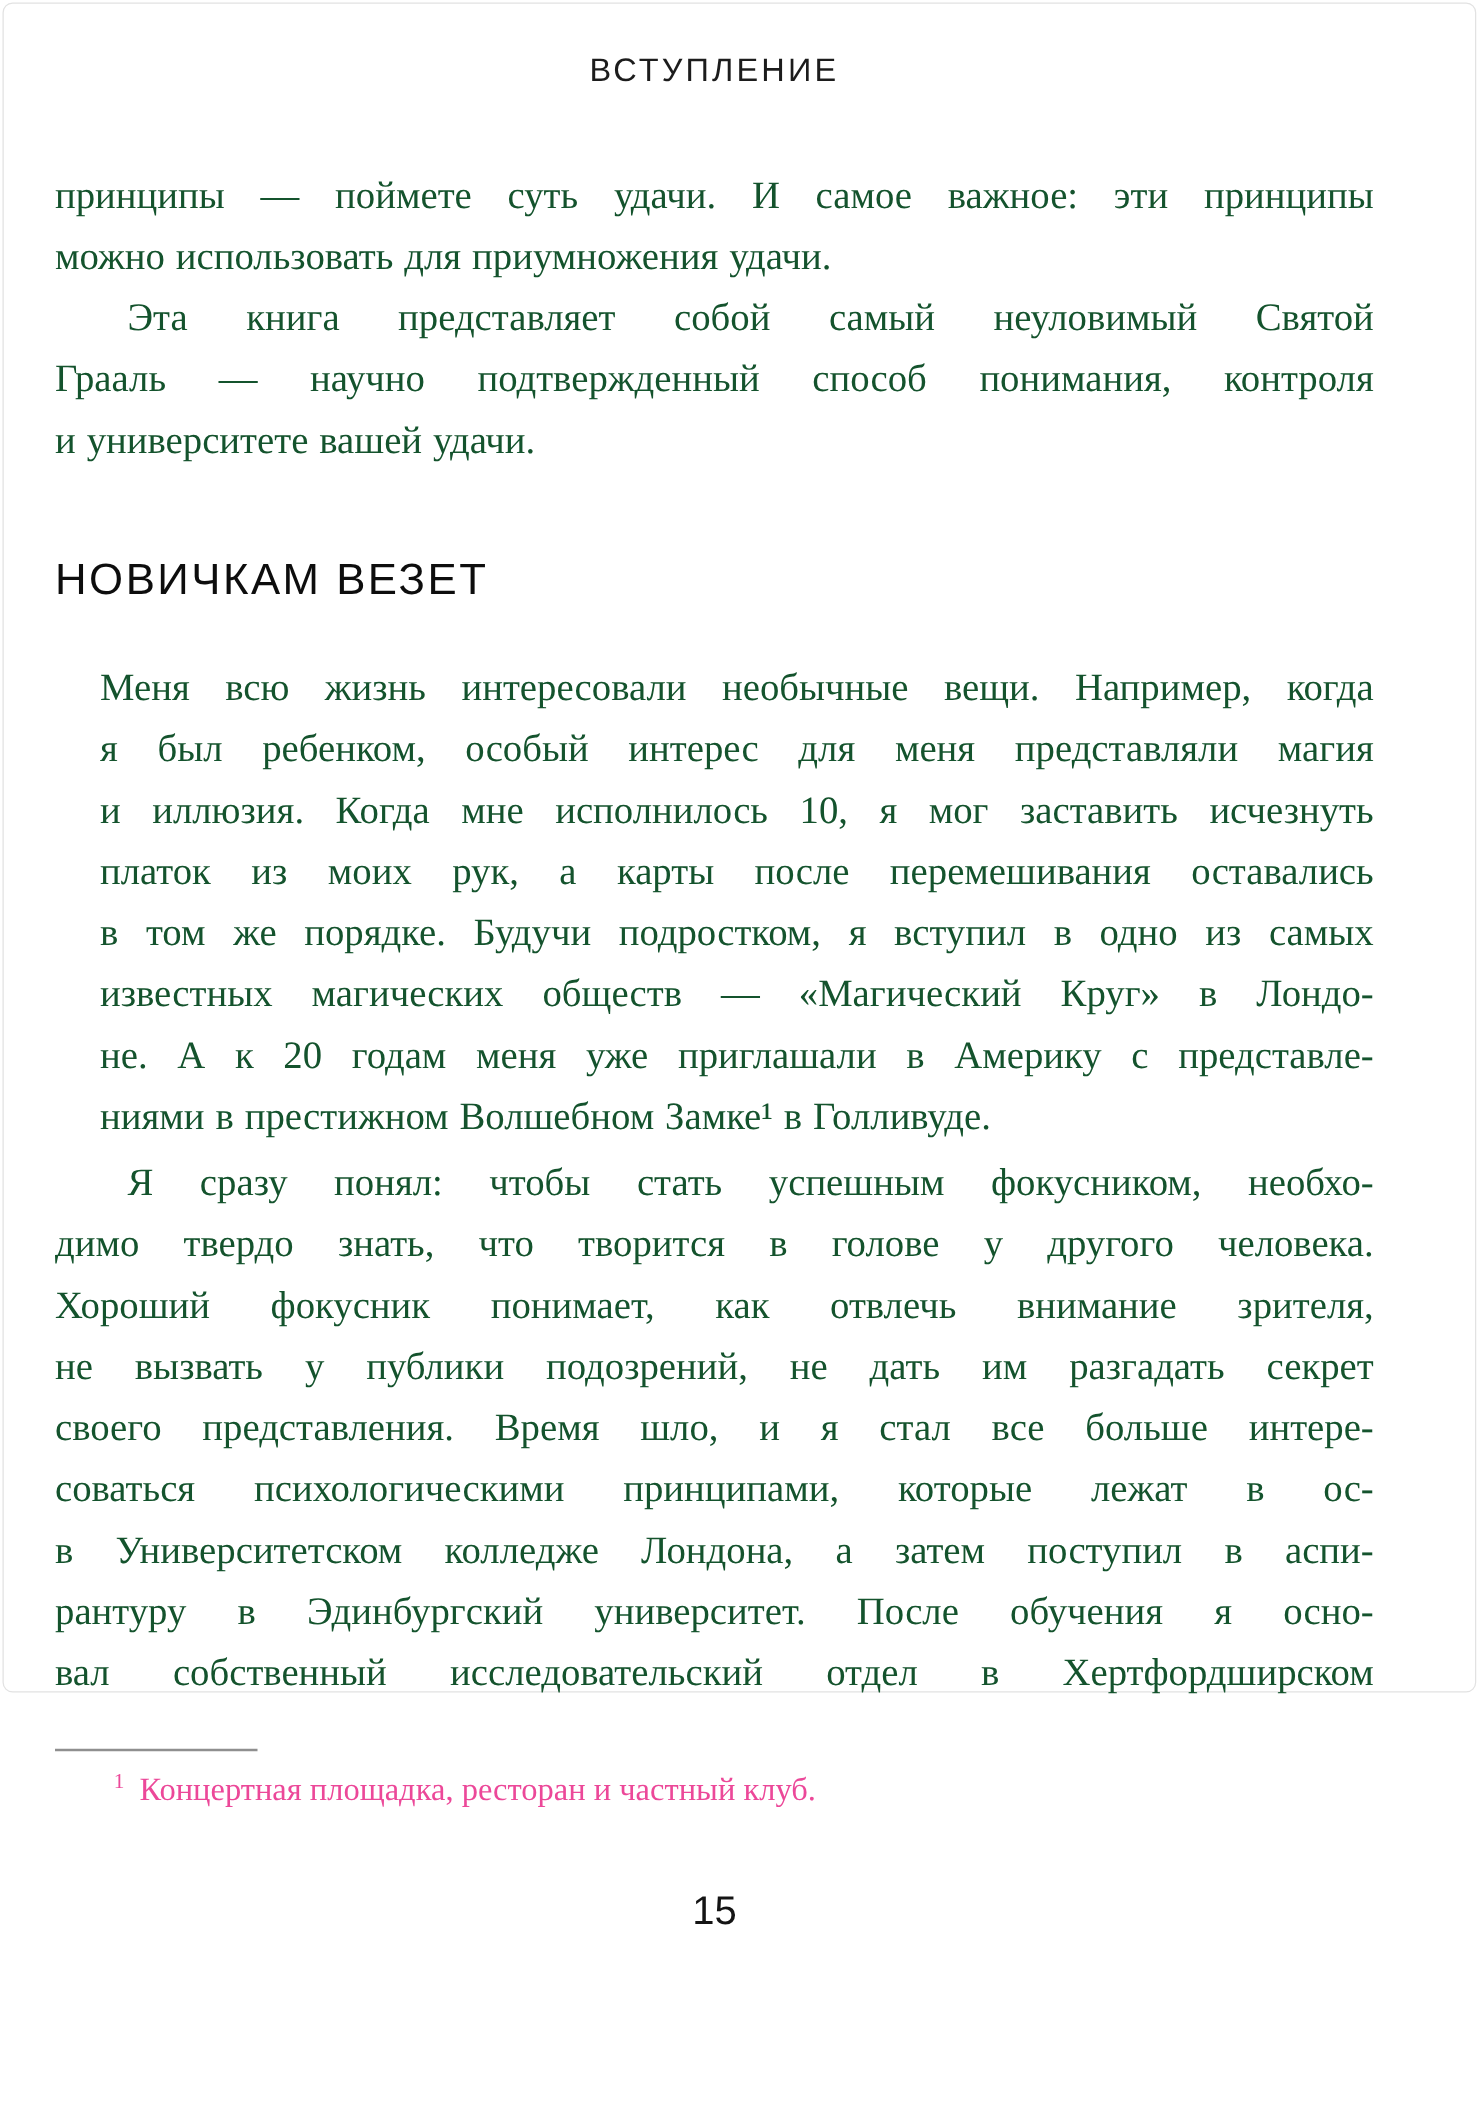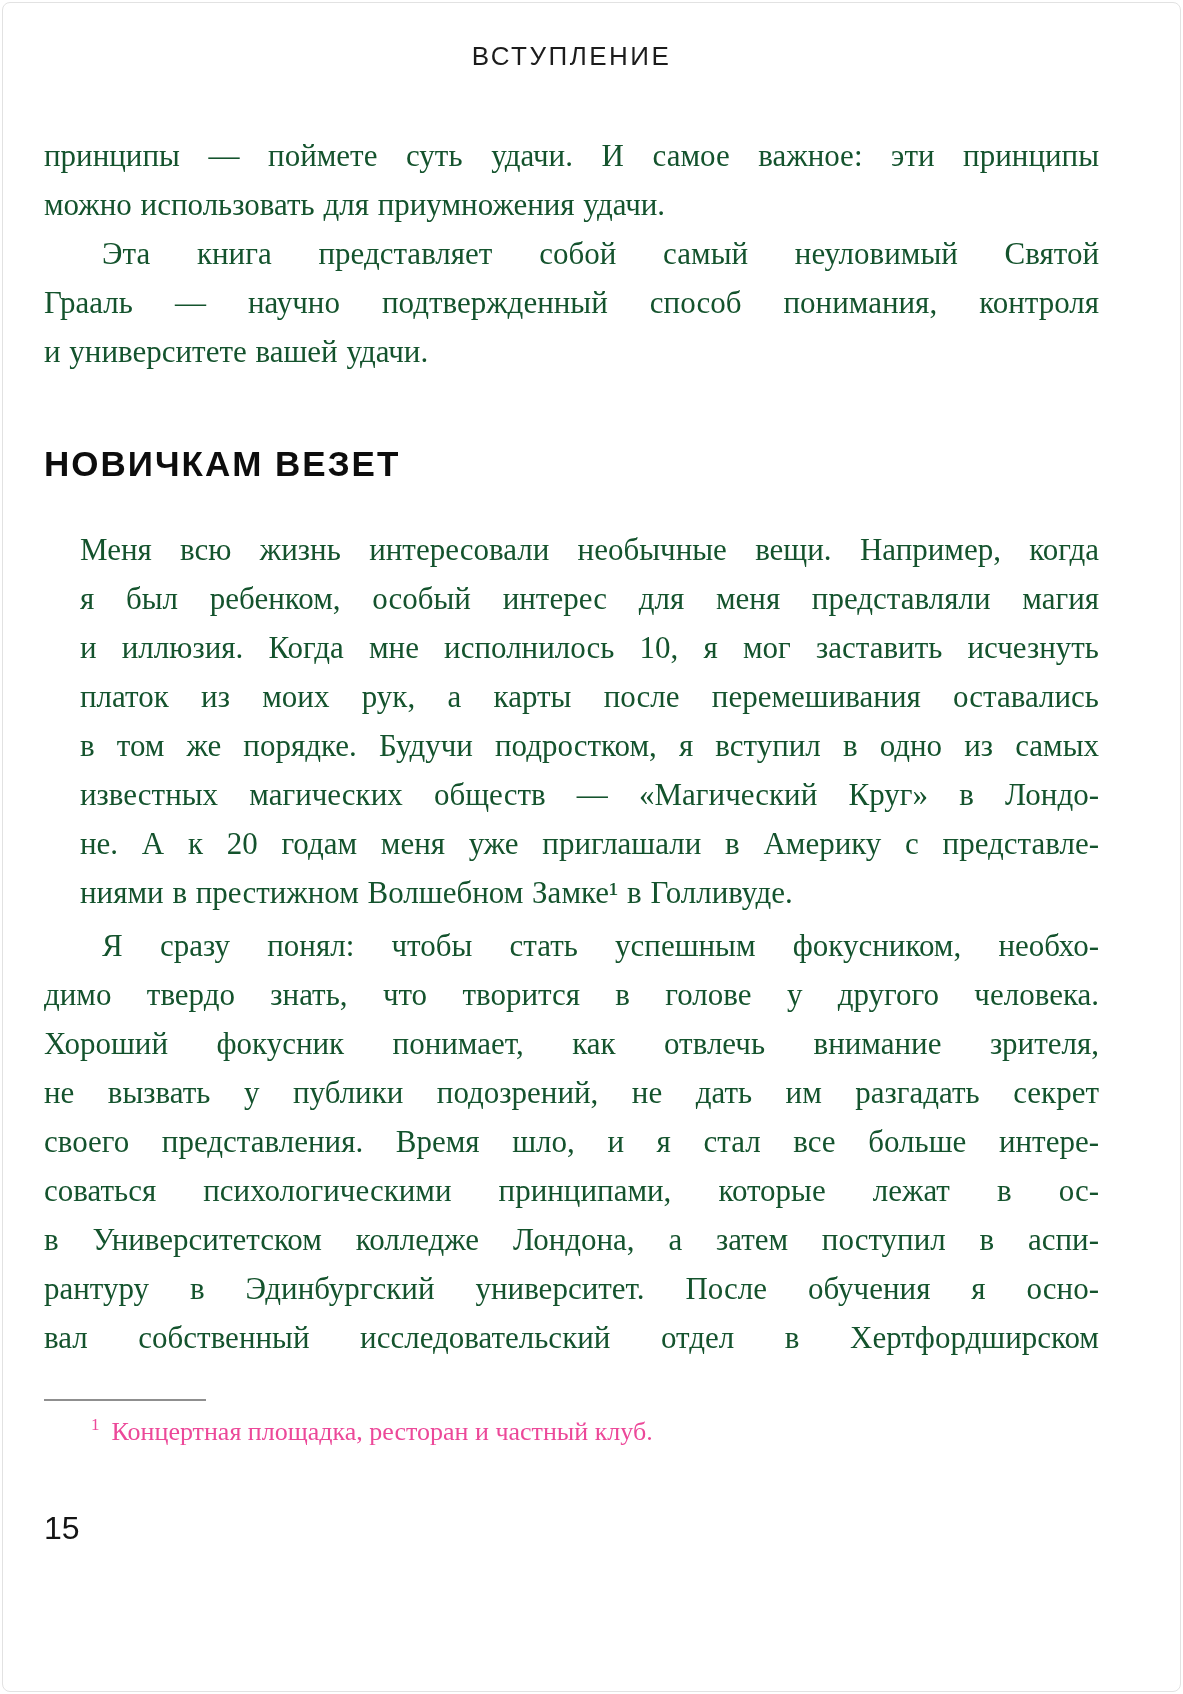--- a/index.html
+++ b/index.html
@@ -7,21 +7,21 @@
     padding: 0;
     background: #ffffff;
     width: 1183px;
     height: 1694px;
     overflow: hidden;
   }
   .page {
     position: relative;
     box-sizing: border-box;
     width: 1179px;
-    height: 1690px;
+    height: 1352px;
     margin: 2px;
     background: #ffffff;
     border: 1px solid #e2e2e2;
     border-radius: 8px;
   }
   .text-col {
     position: absolute;
     left: 41px;   
     top: 0;
     width: 1055px;
@@ -53,21 +53,21 @@
   .para.indent .line:first-child {
     text-indent: 58px;
   }
   #p1 { margin-top: 58px; }
   #p2 { margin-top: 0; }
   .section-heading {
     margin-top: 68px;
     font-family: "Liberation Sans", "DejaVu Sans", sans-serif;
     font-size: 35px;
     line-height: 40px;
-    font-weight: 700;
+    font-weight: 400;
     letter-spacing: 2px;
     color: #0d0d0d;
   }
   #p3 { margin-top: 41px; margin-left: 36px; }
   #p4 { margin-top: 4px; }
   .footnote-divider {
     margin-top: 37px;
     width: 162px;
     height: 0;
     border-top: 2px solid #8f8f8f;
@@ -81,20 +81,21 @@
     color: #ec4899;
   }
   .footnote .marker {
     font-size: 17px;
     vertical-align: super;
     line-height: 0;
     margin-right: 12px;
   }
   .page-number {
     margin-top: 58px;
+    text-align: center;
     font-family: "Liberation Sans", "DejaVu Sans", sans-serif;
     font-size: 32px;
     line-height: 40px;
     color: #141414;
   }
 </style>
 </head>
 <body>
 
 <div class="page">

